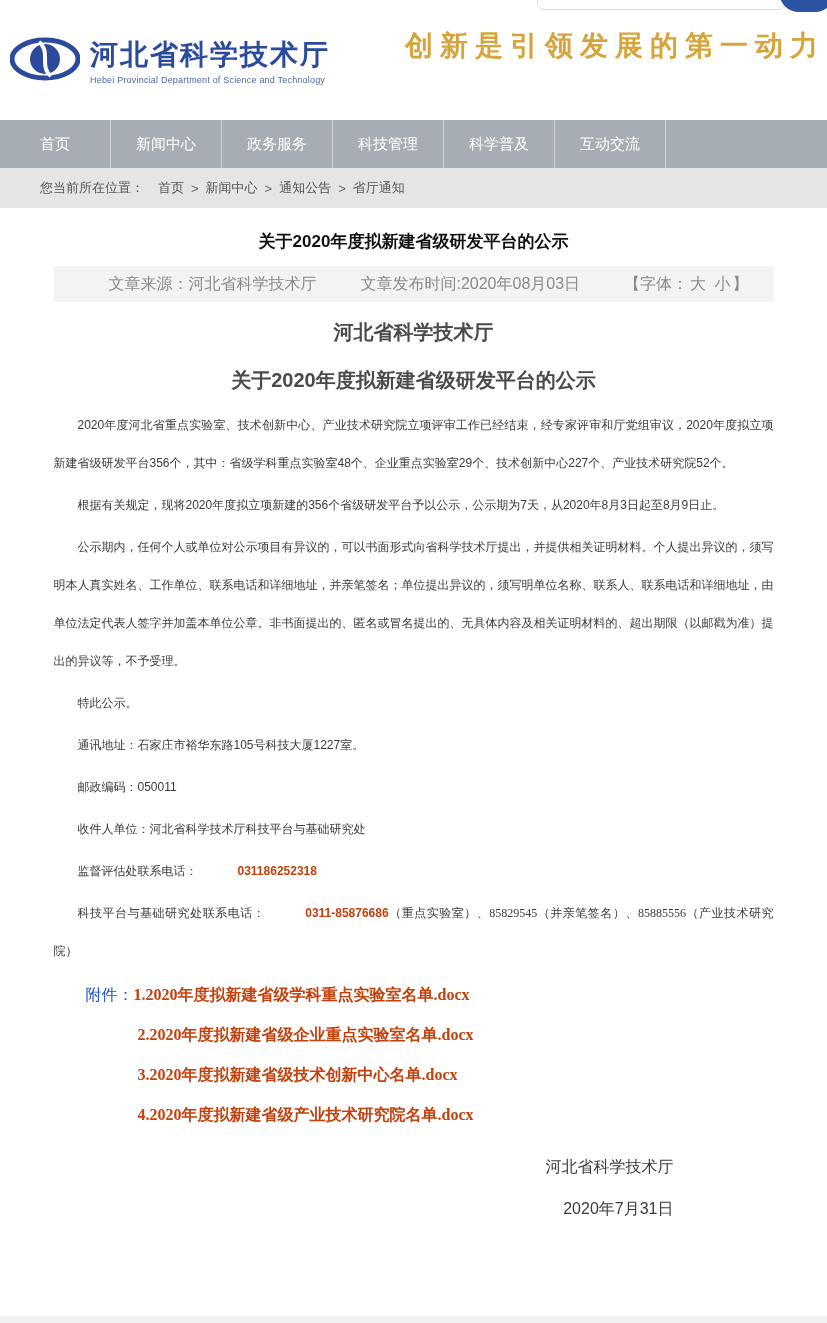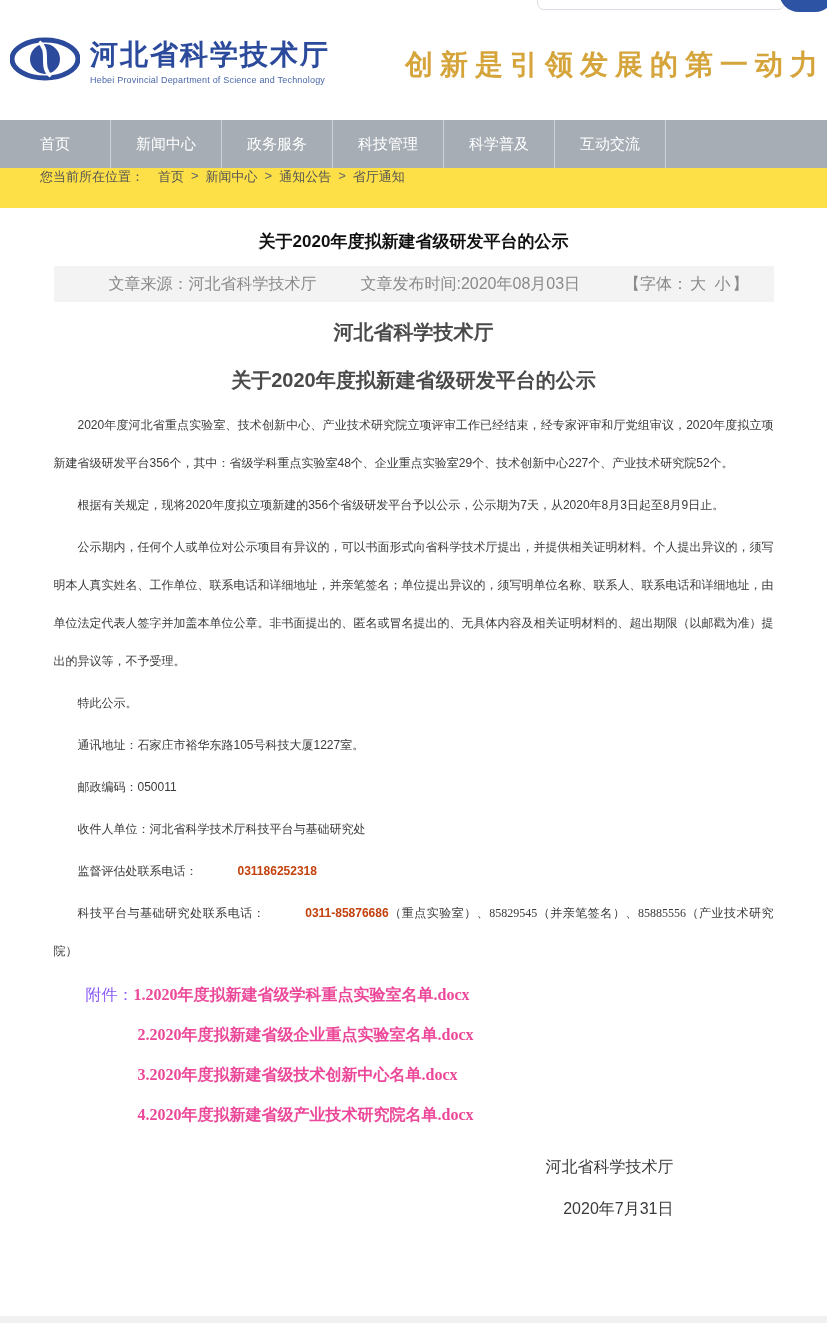--- a/index.html
+++ b/index.html
@@ -18,35 +18,35 @@
   }
   .search-btn {
     position:absolute; top:-28px; right:-8px; width:56px; height:40px;
     border:none; border-radius:20px; background:#2d53a5; cursor:pointer;
   }
   .brand { position:absolute; left:10px; top:30px; display:flex; align-items:center; }
   .brand-text { margin-left:10px; }
   .site-name { color:#2b4a9b; font-size:28px; font-weight:bold; letter-spacing:2px; line-height:34px; }
   .site-name-en { color:#4b67a9; font-size:9px; letter-spacing:.2px; margin-top:3px; }
   .slogan {
-    position:absolute; right:2px; top:46px; color:#d5a53c; font-size:28px;
+    position:absolute; right:2px; top:27px; color:#d5a53c; font-size:28px;
     font-weight:bold; letter-spacing:7px; white-space:nowrap;
   }
 
   
   .nav { width:827px; height:48px; background:#a6adb5; display:flex; }
   .nav-item {
     width:111px; height:48px; display:flex; align-items:center; justify-content:center;
     color:#fff; font-size:15px; border-right:1px solid rgba(255,255,255,.45); cursor:pointer;
   }
 
   
   .breadcrumb {
-    width:827px; height:40px; display:flex; align-items:flex-start;
-    padding-left:40px; font-size:13px; color:#555; background:#fde047;
+    width:827px; height:40px; display:flex; align-items:center;
+    padding-left:40px; font-size:13px; color:#555; background:#e5e5e5;
   }
   .breadcrumb .sep { margin:0 7px; color:#666; }
   .crumb { color:#555; cursor:pointer; }
   .crumb-prefix { margin-right:14px; color:#555; }
 
   
   .article { width:720px; margin:0 auto; padding-top:20px; }
   .page-title { text-align:center; font-size:17px; font-weight:bold; color:#111; line-height:28px; }
   .meta-bar {
     margin-top:10px; height:36px; background:#f3f3f3; display:flex;
@@ -57,23 +57,23 @@
   .doc-org { margin-top:16px; text-align:center; font-size:20px; font-weight:bold; color:#4a4a4a; line-height:28px; }
   .doc-title { margin-top:20px; text-align:center; font-size:20px; font-weight:bold; color:#4a4a4a; line-height:28px; }
 
   .body-text { margin-top:12px; font-size:12px; color:#3a3a3a; }
   .para { line-height:38px; text-indent:2em; margin:4px 0; text-align:justify; }
   .phone-bold { font-weight:bold; color:#c2410c;margin-left:40px; }
   .phone-serif { font-family:"Liberation Serif","DejaVu Serif",serif; }
 
   .attachments { margin-top:6px; font-size:16px; }
   .attach-row { line-height:38px; margin:2px 0; }
-  .attach-label { color:#8b5cf6; margin-left:2em; }
+  .attach-label { color:#1d4ed8; margin-left:2em; }
   .attach-link {
-    font-weight:bold; color:#ec4899; text-decoration:none; cursor:pointer;
+    font-weight:bold; color:#c2410c; text-decoration:none; cursor:pointer;
     font-family:"Liberation Serif","DejaVu Serif",serif;
   }
   .attach-row.indent { padding-left:calc(2em + 52px); }
 
   .signature { margin-top:14px; padding-right:100px; text-align:right; font-size:16px; color:#3a3a3a; }
   .signature-org { line-height:38px; }
   .signature-date { line-height:38px; margin-top:4px; }
 
   .bottom-strip { position:absolute; left:0; bottom:0; width:827px; height:7px; background:#f1f1f1; }
 </style>

